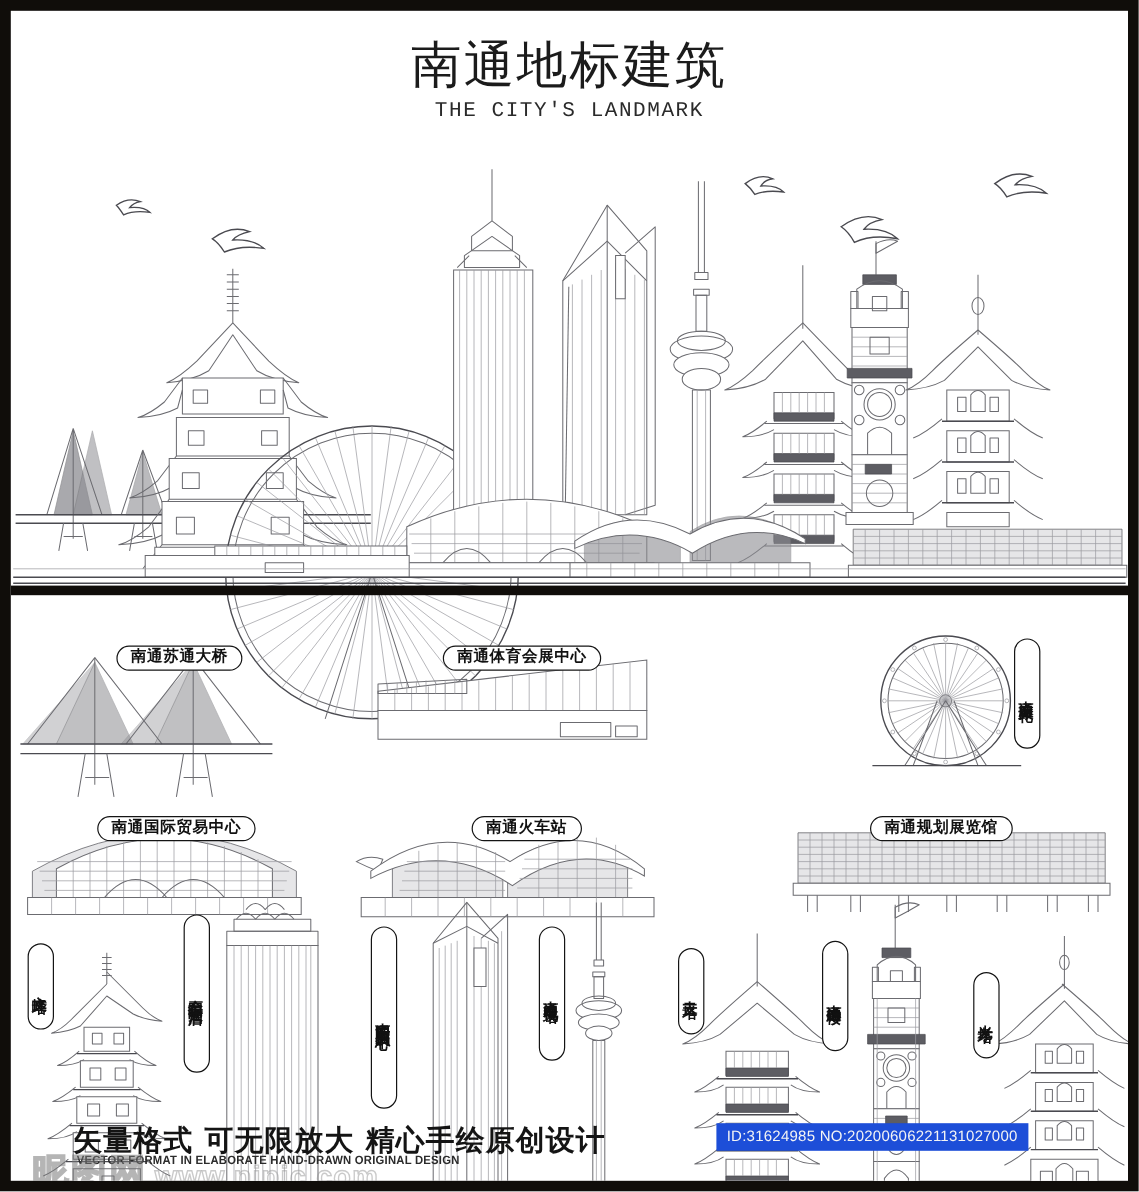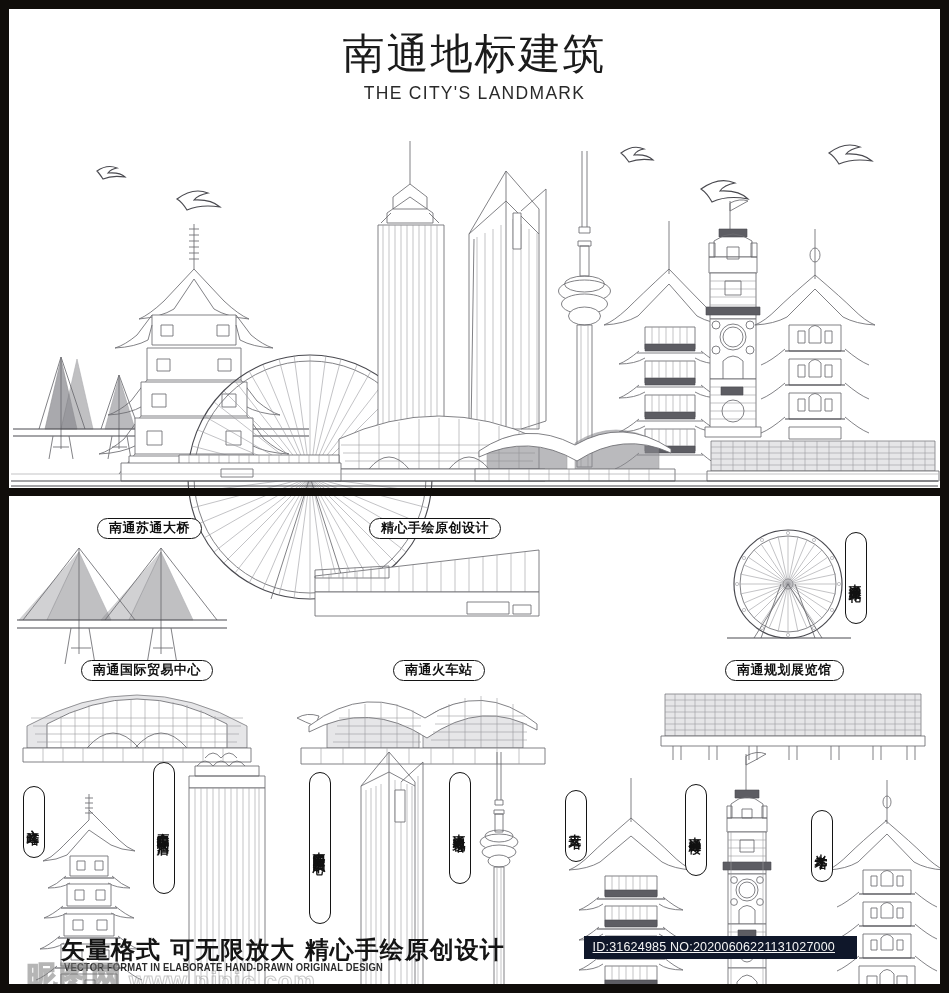--- a/index.html
+++ b/index.html
@@ -23,20 +23,21 @@
   }
   .title-cn{
     font-family:"DejaVu Sans","Liberation Sans",sans-serif;
     font-size:42px;font-weight:400;letter-spacing:2px;
     color:#1b1b1b;line-height:1.1;
   }
   .title-en{
     margin-top:6px;
     font-size:17.5px;letter-spacing:1.3px;font-weight:400;
     color:#2a2a2a;
+    font-family:Liberation Mono, monospace;
   }
   
   .panel-skyline{
     position:absolute;left:0;top:120px;width:931px;height:360px;
   }
   .divider{
     position:absolute;left:0;top:479px;width:931px;height:8px;
     background:#100d0a;
   }
   .panel-catalog{
@@ -56,20 +57,21 @@
     box-sizing:border-box;
     border:1.2px solid #141414;
     border-radius:16px;
     background:#fff;
     padding:1px 11px 2px 11px;
     font-family:"DejaVu Sans","Liberation Sans",sans-serif;
     font-size:13px;font-weight:700;color:#111;
     letter-spacing:.5px;white-space:nowrap;
     line-height:16px;
     text-align:right;
+    margin-top:20px;
   }
   .lbl-v{
     position:absolute;
     box-sizing:border-box;
     border:1.2px solid #141414;
     border-radius:13px;
     background:#fff;
     padding:8px 1px 8px 1px;
     width:22px;
     font-family:"DejaVu Sans","Liberation Sans",sans-serif;
@@ -92,23 +94,23 @@
     letter-spacing:1px;white-space:nowrap;
   }
   .footer-en{
     position:absolute;left:55px;top:36px;
     font-size:10px;font-weight:700;color:#2b2b2b;
     letter-spacing:.2px;white-space:nowrap;
     transform:scaleX(.94);transform-origin:left center;
   }
   .idtag{
     position:absolute;right:6px;top:10px;
-    background:#0f172a;color:#f4f4f4;
+    background:#1d4ed8;color:#f4f4f4;
     font-size:12.5px;letter-spacing:.2px;
-    padding:4px 22px 5px 9px;white-space:nowrap;text-decoration:underline;
+    padding:4px 9px 5px 9px;white-space:nowrap;
   }
   
   .wm{
     position:absolute;left:18px;top:948px;
     font-family:"DejaVu Sans","Liberation Sans",sans-serif;
     font-size:30px;font-weight:700;
     color:rgba(255,255,255,.0);
     -webkit-text-stroke:1.4px rgba(120,120,120,.55);
     letter-spacing:2px;white-space:nowrap;
     pointer-events:none;
@@ -930,21 +932,21 @@
         <path class="ln" d="M862 436 h6 v10 h-6z M888 436 h6 v10 h-6z M872 434 q6 -7 12 0 v12 h-12z"></path>
         <path class="ln-th" d="M850 454 h56"></path>
         <path class="ln" d="M850 452 q-13 11 -22 15 M906 452 q13 11 22 15"></path>
         <path class="fl-w" d="M850 462 h56 v44 h-56z"></path>
         <path class="ln" d="M858 472 h10 v30 h-10z M888 472 h10 v30 h-10z M871 470 q7 -9 14 0 v32 h-14z"></path>
         <path class="fl-w" d="M844 506 h68 v10 h-68z"></path>
       </g>
     </svg>
 
     <div class="lbl-h" style="left:88px;top:14px;">南通苏通大桥</div>
-    <div class="lbl-h" style="left:360px;top:14px;">精心手绘原创设计</div>
+    <div class="lbl-h" style="left:360px;top:14px;">南通体育会展中心</div>
     <div class="lbl-v" style="left:836px;top:28px;height:92px;">南通摩天轮</div>
 
     <div class="lbl-h" style="left:72px;top:156px;">南通国际贸易中心</div>
     <div class="lbl-h" style="left:384px;top:156px;">南通火车站</div>
     <div class="lbl-h" style="left:716px;top:156px;">南通规划展览馆</div>
 
     <div class="lbl-v" style="left:14px;top:282px;height:72px;">文峰塔</div>
     <div class="lbl-v" style="left:144px;top:258px;height:132px;">金石国际大酒店</div>
     <div class="lbl-v" style="left:300px;top:268px;height:152px;">南通国际贸易中心</div>
     <div class="lbl-v" style="left:440px;top:268px;height:112px;">南通电视塔</div>

